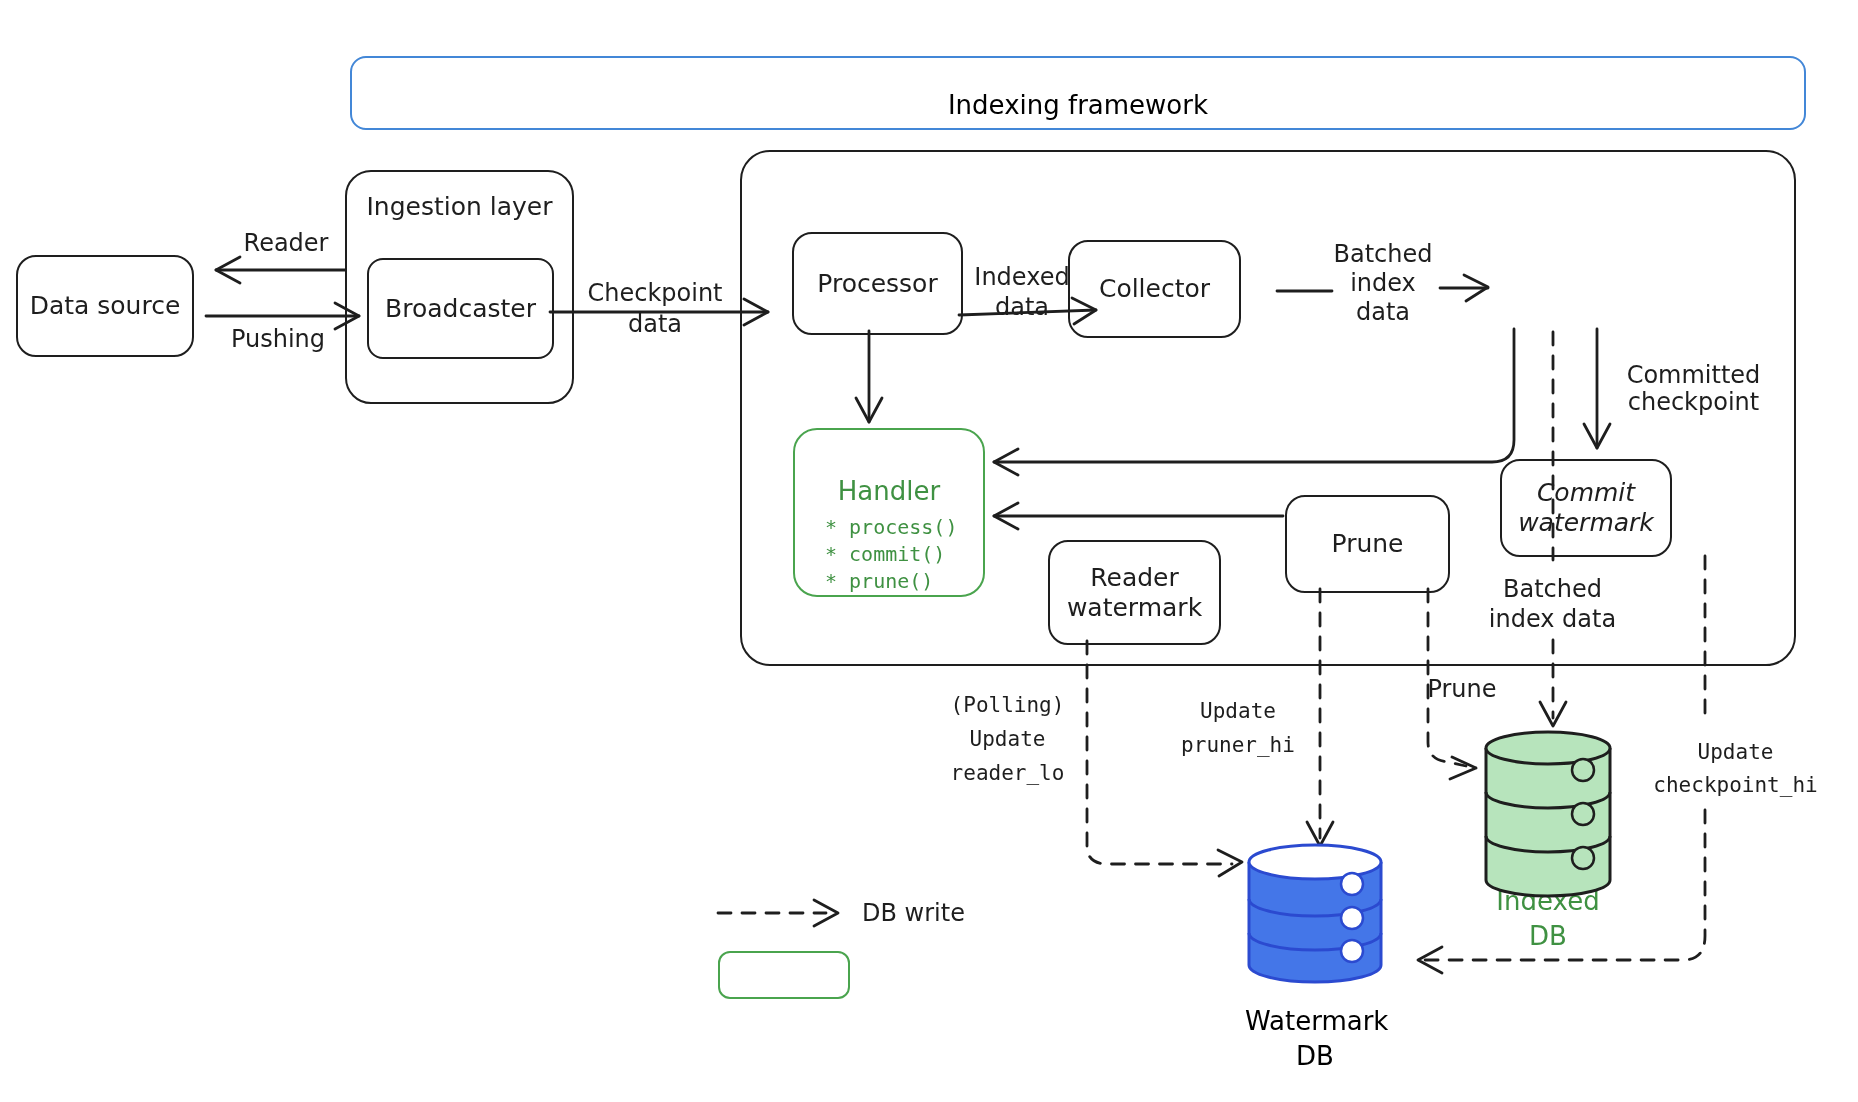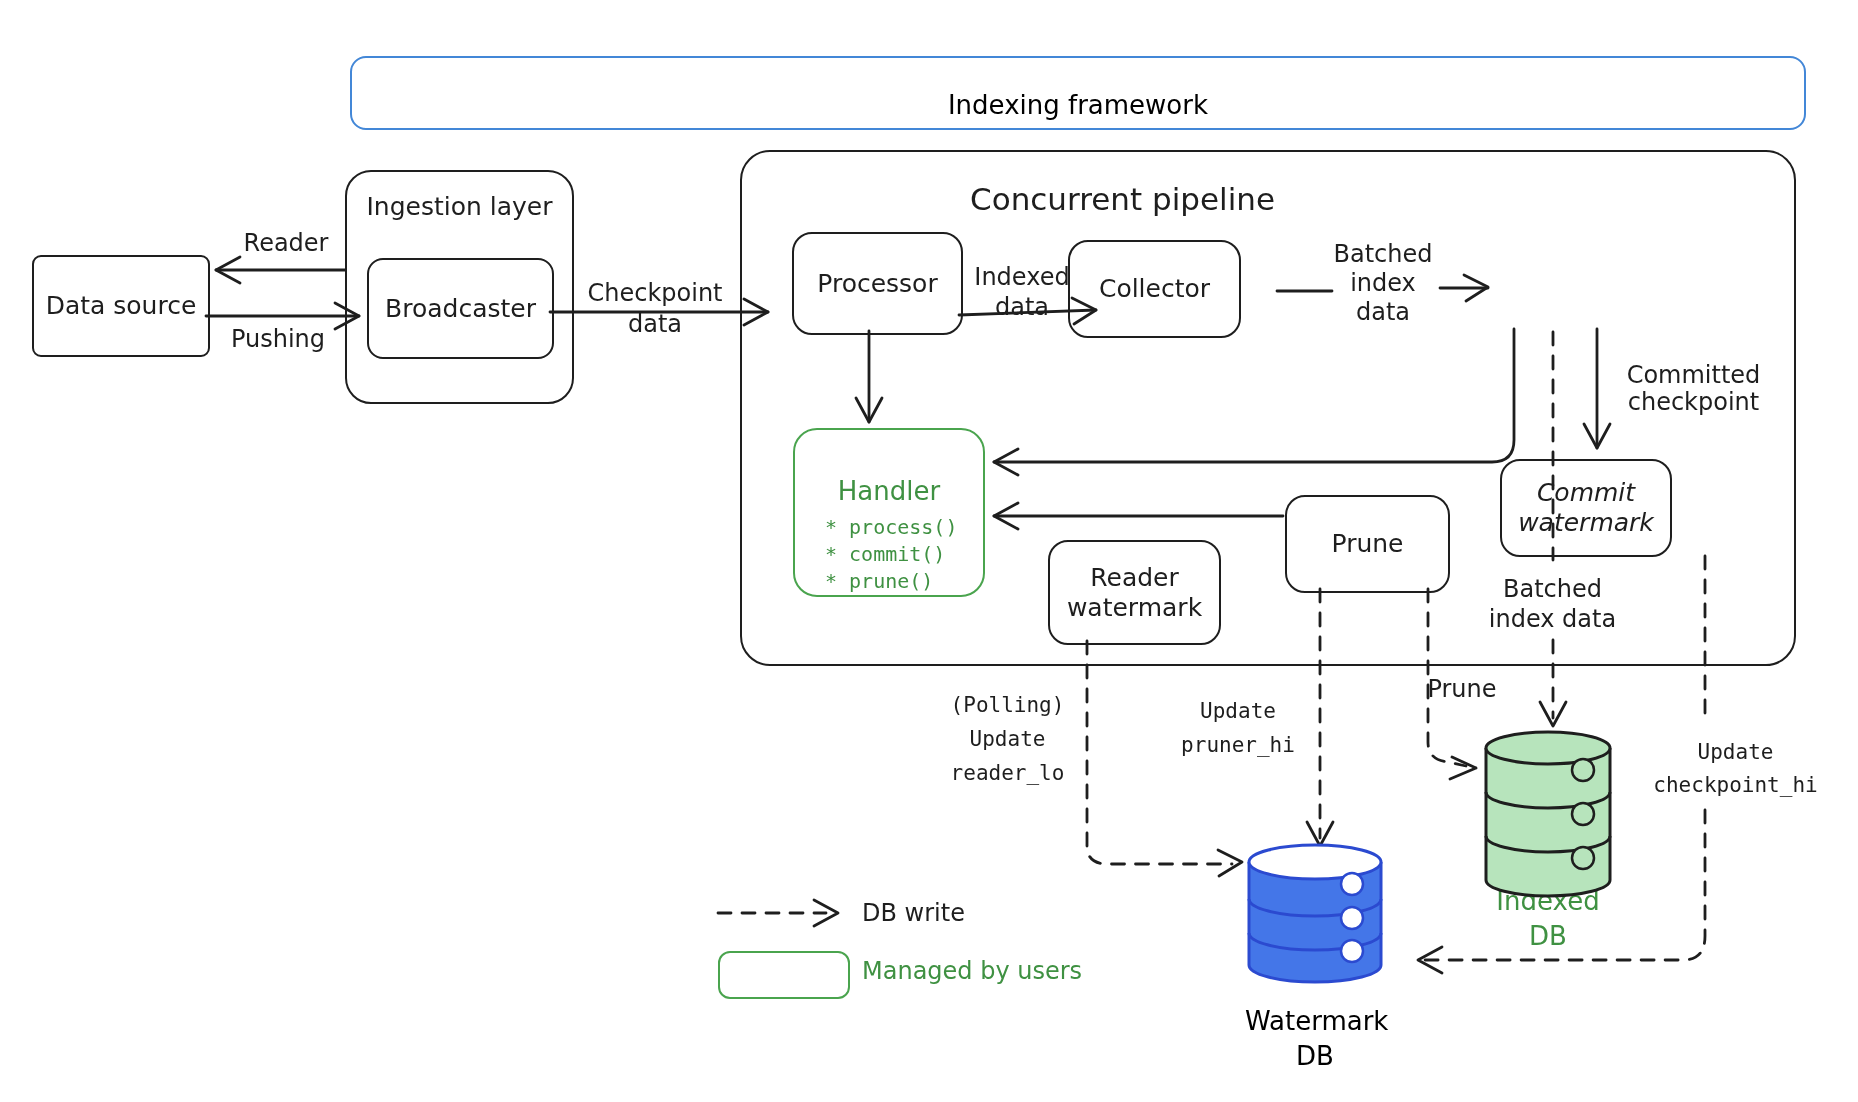--- a/index.html
+++ b/index.html
@@ -12,21 +12,21 @@
   .mono{font-family:"DejaVu Sans Mono", monospace;font-size:21px;}
   .blue{color:#000000;margin-top:24px;}
   .green{color:#3f9142;}
   .left{text-align:left;}
   #framework-box{left:350px;top:56px;width:1452px;height:70px;border-color:#4387d7;border-radius:16px;}
   #framework-title{font-size:26px;}
   #pipeline-box{left:740px;top:150px;width:1052px;height:512px;border-radius:30px;}
   #pipeline-title{left:950px;top:184px;width:345px;font-size:31px;}
   #ingestion-box{left:345px;top:170px;width:225px;height:230px;border-radius:26px;justify-content:flex-start;}
   #ingestion-title{padding-top:20px;font-size:25px;}
-  #datasource-box{left:32px;top:255px;width:174px;height:98px;border-radius:9px;}
+  #datasource-box{left:16px;top:255px;width:174px;height:98px;}
   #broadcaster-box{left:367px;top:258px;width:183px;height:97px;border-radius:16px;}
   #processor-box{left:792px;top:232px;width:167px;height:99px;}
   #collector-box{left:1046px;top:240px;width:169px;height:94px;margin-left:22px;}
   #committer-box{left:1496px;top:230px;width:171px;height:99px;}
   #commitwm-box{left:1500px;top:459px;width:168px;height:94px;font-style:italic;}
   #pruner-box{left:1285px;top:495px;width:161px;height:94px;}
   #readerwm-box{left:1048px;top:540px;width:169px;height:101px;}
   #handler-box{left:793px;top:428px;width:188px;height:165px;border-color:#4aa44e;border-radius:24px;
                justify-content:flex-end;align-items:flex-start;}
   #handler-title{width:100%;text-align:center;padding-top:16px;font-size:26px;}
@@ -49,21 +49,20 @@
     <div id="ingestion-title">Ingestion layer</div>
   </div>
   <div class="box" id="broadcaster-box">
     <div>Broadcaster</div>
   </div>
   <div class="box" id="datasource-box">
     <div>Data source</div>
   </div>
 
   <div class="box" id="pipeline-box"></div>
-  <div class="lbl" id="pipeline-title">Concurrent pipeline</div>
 
   <div class="box" id="processor-box">
     <div>Processor</div>
   </div>
   <div class="box" id="collector-box">
     <div>Collector</div>
   </div>
   <div class="box" id="commitwm-box">
     <div>Commit</div>
     <div>watermark</div>
@@ -136,21 +135,20 @@
     <div>Indexed</div>
     <div>DB</div>
   </div>
   <div class="lbl blue" style="left:1245px;top:980px;width:140px;font-size:26px;line-height:35px;">
     <div>Watermark</div>
     <div>DB</div>
   </div>
 
   <div class="box" id="legend-box"></div>
   <div class="lbl left" style="left:862px;top:898px;width:160px;">DB write</div>
-  <div class="lbl left green" style="left:862px;top:956px;width:280px;">Managed by users</div>
 
   <svg class="overlay" width="1858" height="1102" viewBox="0 0 1858 1102">
 
     <g>
       <path class="ink" d="M345,270 H216"></path>
       <path class="ink" d="M216,270 L240,257 M216,270 L240,283"></path>
     </g>
     <g>
       <path class="ink" d="M206,316 H359"></path>
       <path class="ink" d="M359,316 L335,303 M359,316 L335,329"></path>

